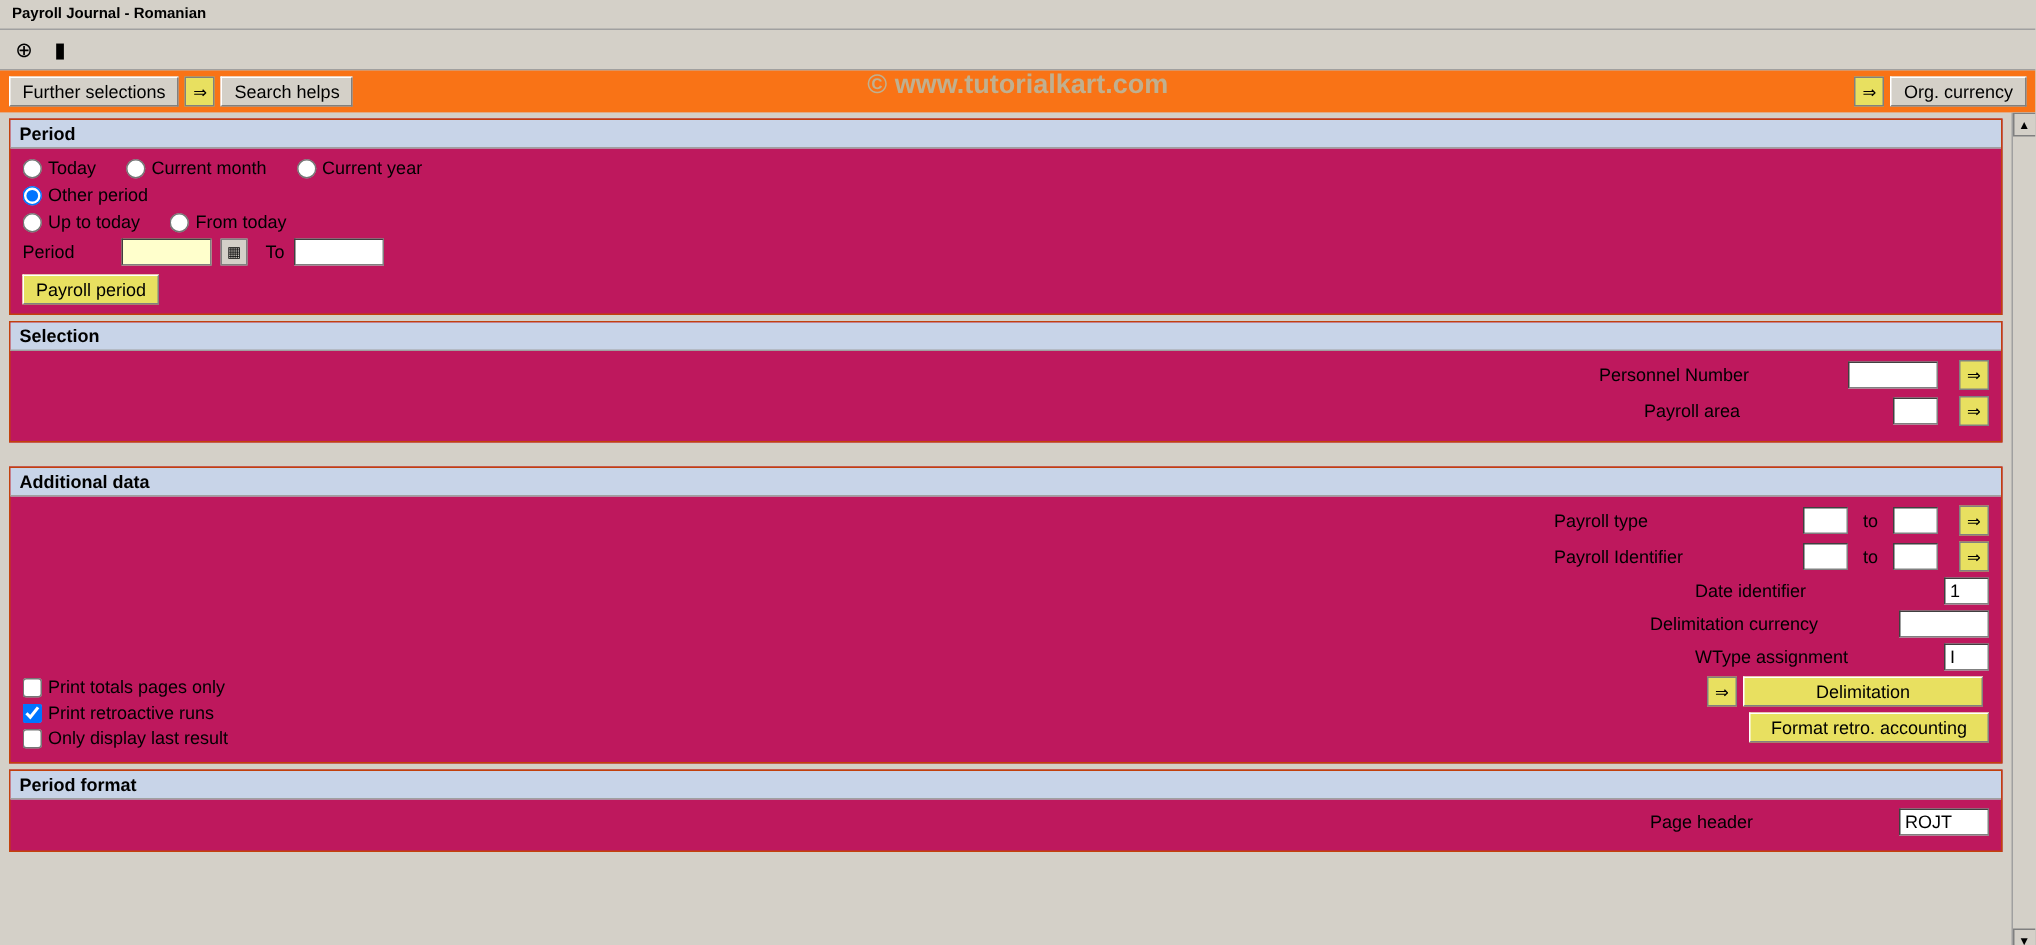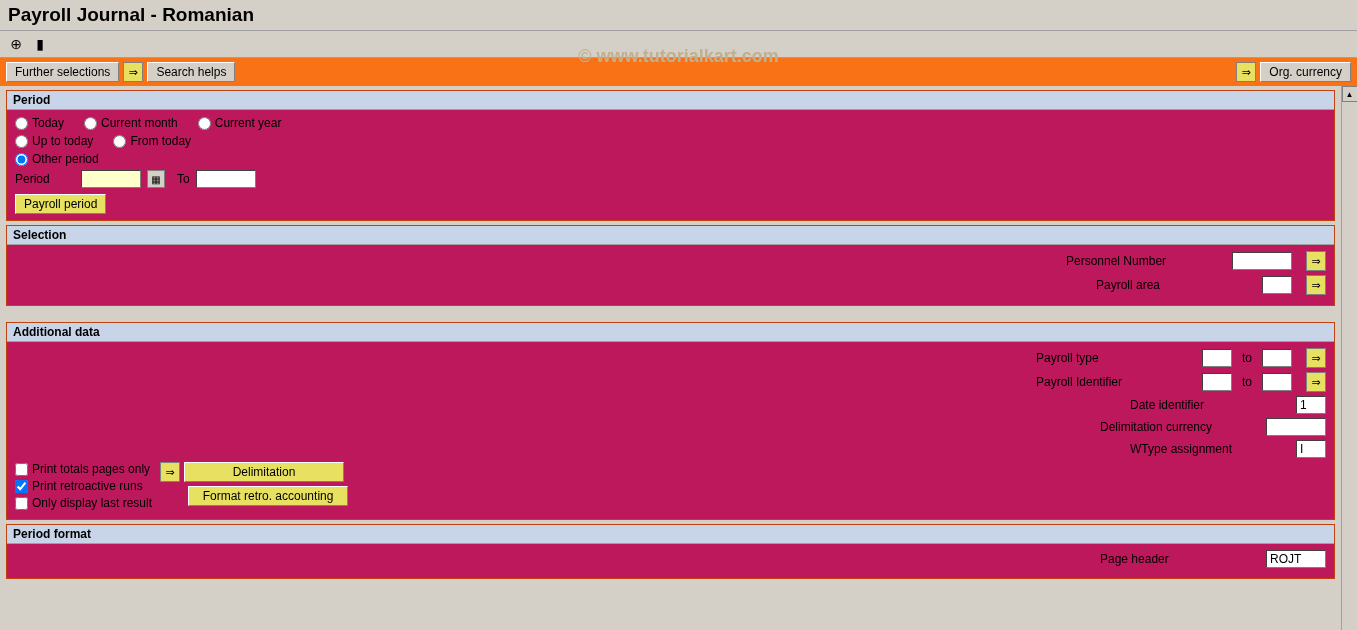--- a/index.html
+++ b/index.html
@@ -7,21 +7,21 @@
       font-family: Arial, sans-serif;
       font-size: 12px;
       background: #d4d0c8;
       color: #000;
       overflow: hidden;
     }
     .title-bar {
       background: #d4d0c8;
       padding: 4px 8px;
       font-weight: bold;
-      font-size: 19px;
+      font-size: 10px;
       border-bottom: 1px solid #a0a0a0;
     }
     .toolbar {
       background: #d4d0c8;
       padding: 3px 6px;
       display: flex;
       align-items: center;
       border-bottom: 1px solid #a0a0a0;
       gap: 4px;
     }
@@ -227,32 +227,32 @@
             <input type="radio" name="period" style="">
             <span>Current month</span>
           </label>
           <label class="radio-label">
             <input type="radio" name="period" style="">
             <span>Current year</span>
           </label>
         </div>
         <div class="radio-row">
           <label class="radio-label">
-            <input type="radio" name="period" style="">
-            <span>Up to today</span>
-          </label>
-          <label class="radio-label">
-            <input type="radio" name="period" style="">
-            <span>From today</span>
-          </label>
-        </div>
-        <div class="radio-row">
-          <label class="radio-label">
             <input type="radio" name="period" checked="" style="">
             <span>Other period</span>
+          </label>
+        </div>
+        <div class="radio-row">
+          <label class="radio-label">
+            <input type="radio" name="period" style="">
+            <span>Up to today</span>
+          </label>
+          <label class="radio-label">
+            <input type="radio" name="period" style="">
+            <span>From today</span>
           </label>
         </div>
         <div class="period-row">
           <span class="period-label">Period</span>
           <input type="text" class="input-field input-medium" value="" style="">
           <span class="cal-btn">▦</span>
           <span style="margin-left:6px;">To</span>
           <input type="text" class="input-field-white input-medium" value="" style="">
         </div>
         <div style="margin-top:6px;">
@@ -307,21 +307,21 @@
         <div class="form-row">
           <span class="form-label">Delimitation currency</span>
           <input type="text" class="input-field-white input-medium" value="" style="">
         </div>
 
         <div class="form-row">
           <span class="form-label">WType assignment</span>
           <input type="text" class="input-field-white input-small" value="I" style="">
         </div>
 
-        <div style="display:flex; align-items:flex-start; gap:8px; margin-top:4px;">
+        <div style="display:flex; align-items:flex-start; gap:8px; margin-top:4px;justify-content:space-between;">
           <div>
             <div class="checkbox-row">
               <input type="checkbox" style="">
               <span>Print totals pages only</span>
             </div>
             <div class="checkbox-row">
               <input type="checkbox" checked="" style="">
               <span>Print retroactive runs</span>
             </div>
             <div class="checkbox-row">

